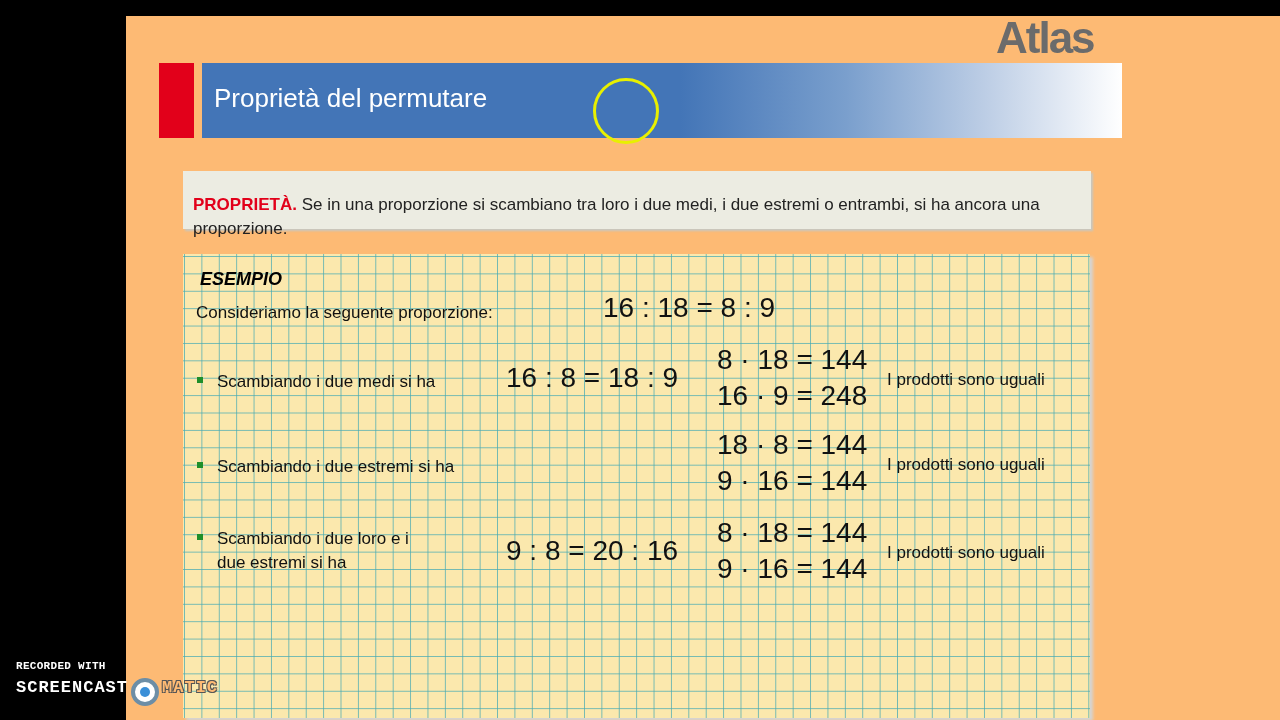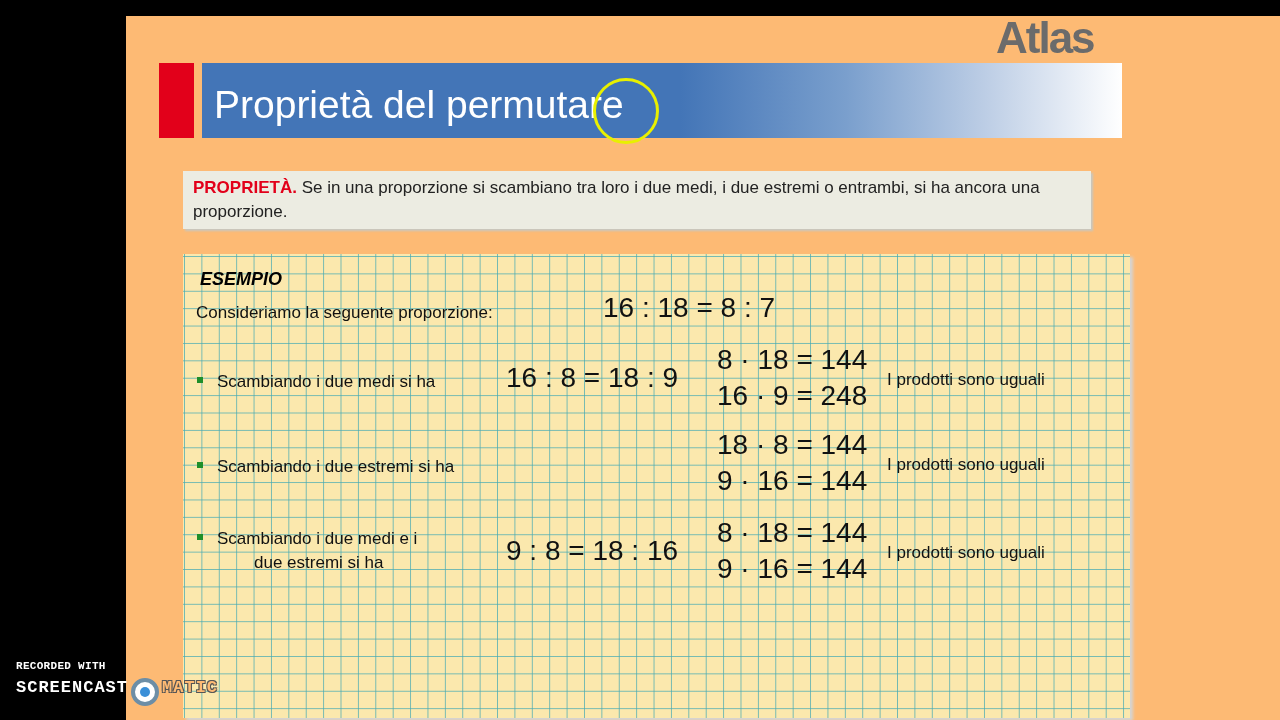--- a/index.html
+++ b/index.html
@@ -30,51 +30,50 @@
       width: 35px; height: 75px;
       background: #e2001a;
     }
     .title-bar {
       position: absolute; left: 76px; top: 47px;
       width: 920px; height: 75px;
       background: linear-gradient(to right, #4375b7 0%, #4375b7 52%, #7a9fcd 70%, #bccde5 85%, #ffffff 100%);
     }
     .title-bar .title {
       position: absolute; left: 12px; top: 20px;
-      color: #fff; font-size: 39px;
+      color: #fff; font-size: 26px;
       font-family: "Liberation Sans", sans-serif;
     }
     .cursor-ring {
       position: absolute; left: 467px; top: 62px;
       width: 66px; height: 66px;
       border: 3px solid #e8f000; border-radius: 50%;
       box-sizing: border-box;
     }
     .property-box {
       position: absolute; left: 57px; top: 155px;
       width: 908px; height: 58px;
       background: #ecece2;
       box-shadow: 2px 2px 2px #c7c7c0;
-      padding: 5px 10px;
+      padding: 22px 10px;
       box-sizing: border-box;
       font-size: 17px; line-height: 24px;
       color: #222;
     }
     .property-box .kw { color: #e2001a; font-weight: bold; }
     .example-box {
       position: absolute; left: 57px; top: 238px;
       width: 907px; height: 464px;
       background-color: #fbe8ad;
       background-image:
         linear-gradient(to right, rgba(70,170,180,0.75) 1px, transparent 1px),
         linear-gradient(to bottom, rgba(70,170,180,0.75) 1px, transparent 1px);
       background-size: 17.4px 17.4px;
       background-position: 1px 2px;
       box-shadow: 3px 3px 3px #d4d4d4;
-      padding-left: 40px;
     }
     .example-label {
       position: absolute; left: 17px; top: 15px;
       font-weight: bold; font-style: italic; font-size: 18px; color: #000;
     }
     .intro {
       position: absolute; left: 13px; top: 49px;
       font-size: 17px; color: #111;
     }
     .math {
@@ -122,21 +121,21 @@
     <div class="title">Proprietà del permutare</div>
   </div>
 
   <div class="property-box">
     <span class="kw">PROPRIETÀ.</span><span> Se in una proporzione si scambiano tra loro i due medi, i due estremi o entrambi, si ha ancora una proporzione.</span>
   </div>
 
   <div class="example-box">
     <div class="example-label">ESEMPIO</div>
     <div class="intro">Consideriamo la seguente proporzione:</div>
-    <div class="math" style="left:420px; top:38px;">16 : 18 = 8 : 7</div>
+    <div class="math" style="left:420px; top:38px;">16 : 18 = 8 : 9</div>
 
     <div class="bullet-row" style="top:116px;">
       <span class="bullet"></span>
       <span class="bullet-text">Scambiando i due medi si ha</span>
     </div>
     <div class="math" style="left:323px; top:108px;">16 : 8 = 18 : 9</div>
     <div class="products" style="left:534px; top:88px;">
       <div>8 · 18 = 144</div>
       <div>16 · 9 = 248</div>
     </div>
@@ -147,24 +146,24 @@
       <span class="bullet-text">Scambiando i due estremi si ha</span>
     </div>
     <div class="products" style="left:534px; top:173px;">
       <div>18 · 8 = 144</div>
       <div>9 · 16 = 144</div>
     </div>
     <div class="note" style="left:704px; top:201px;">I prodotti sono uguali</div>
 
     <div class="bullet-row" style="top:273px;">
       <span class="bullet"></span>
-      <span class="bullet-text">Scambiando i due medi e i</span>
-      <span class="bullet-text" style="top:24px;margin-left:37px;">due estremi si ha</span>
+      <span class="bullet-text">Scambiando i due loro e i</span>
+      <span class="bullet-text" style="top:24px;">due estremi si ha</span>
     </div>
-    <div class="math" style="left:323px; top:281px;">9 : 8 = 18 : 16</div>
+    <div class="math" style="left:323px; top:281px;">9 : 8 = 20 : 16</div>
     <div class="products" style="left:534px; top:261px;">
       <div>8 · 18 = 144</div>
       <div>9 · 16 = 144</div>
     </div>
     <div class="note" style="left:704px; top:289px;">I prodotti sono uguali</div>
   </div>
 
   <div class="cursor-ring"></div>
 </div>
 

